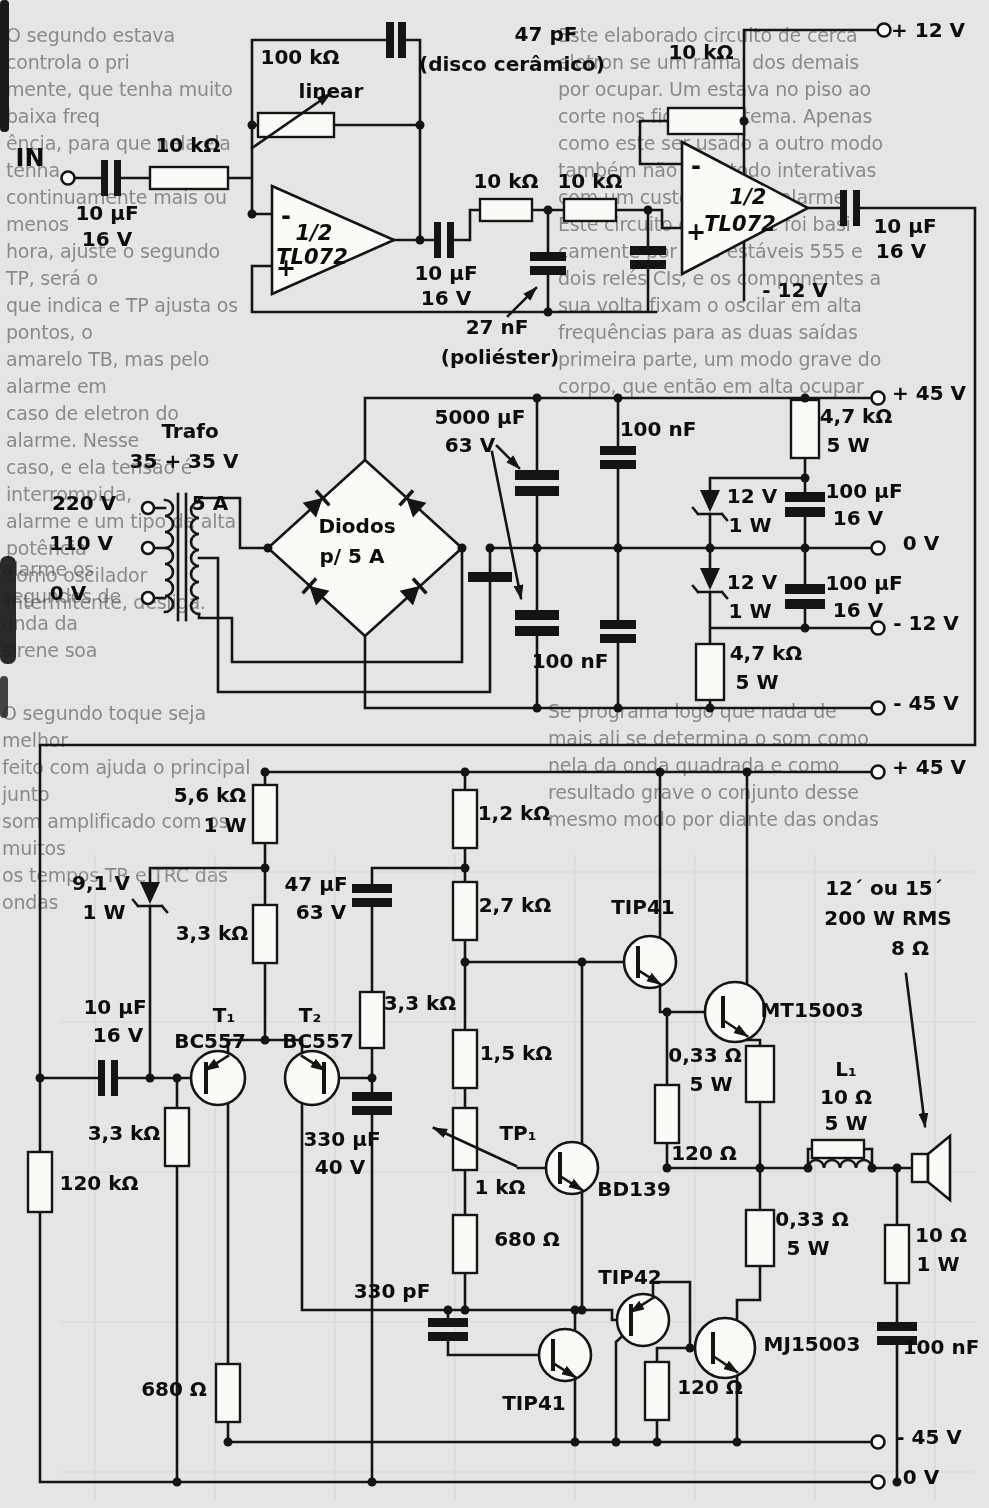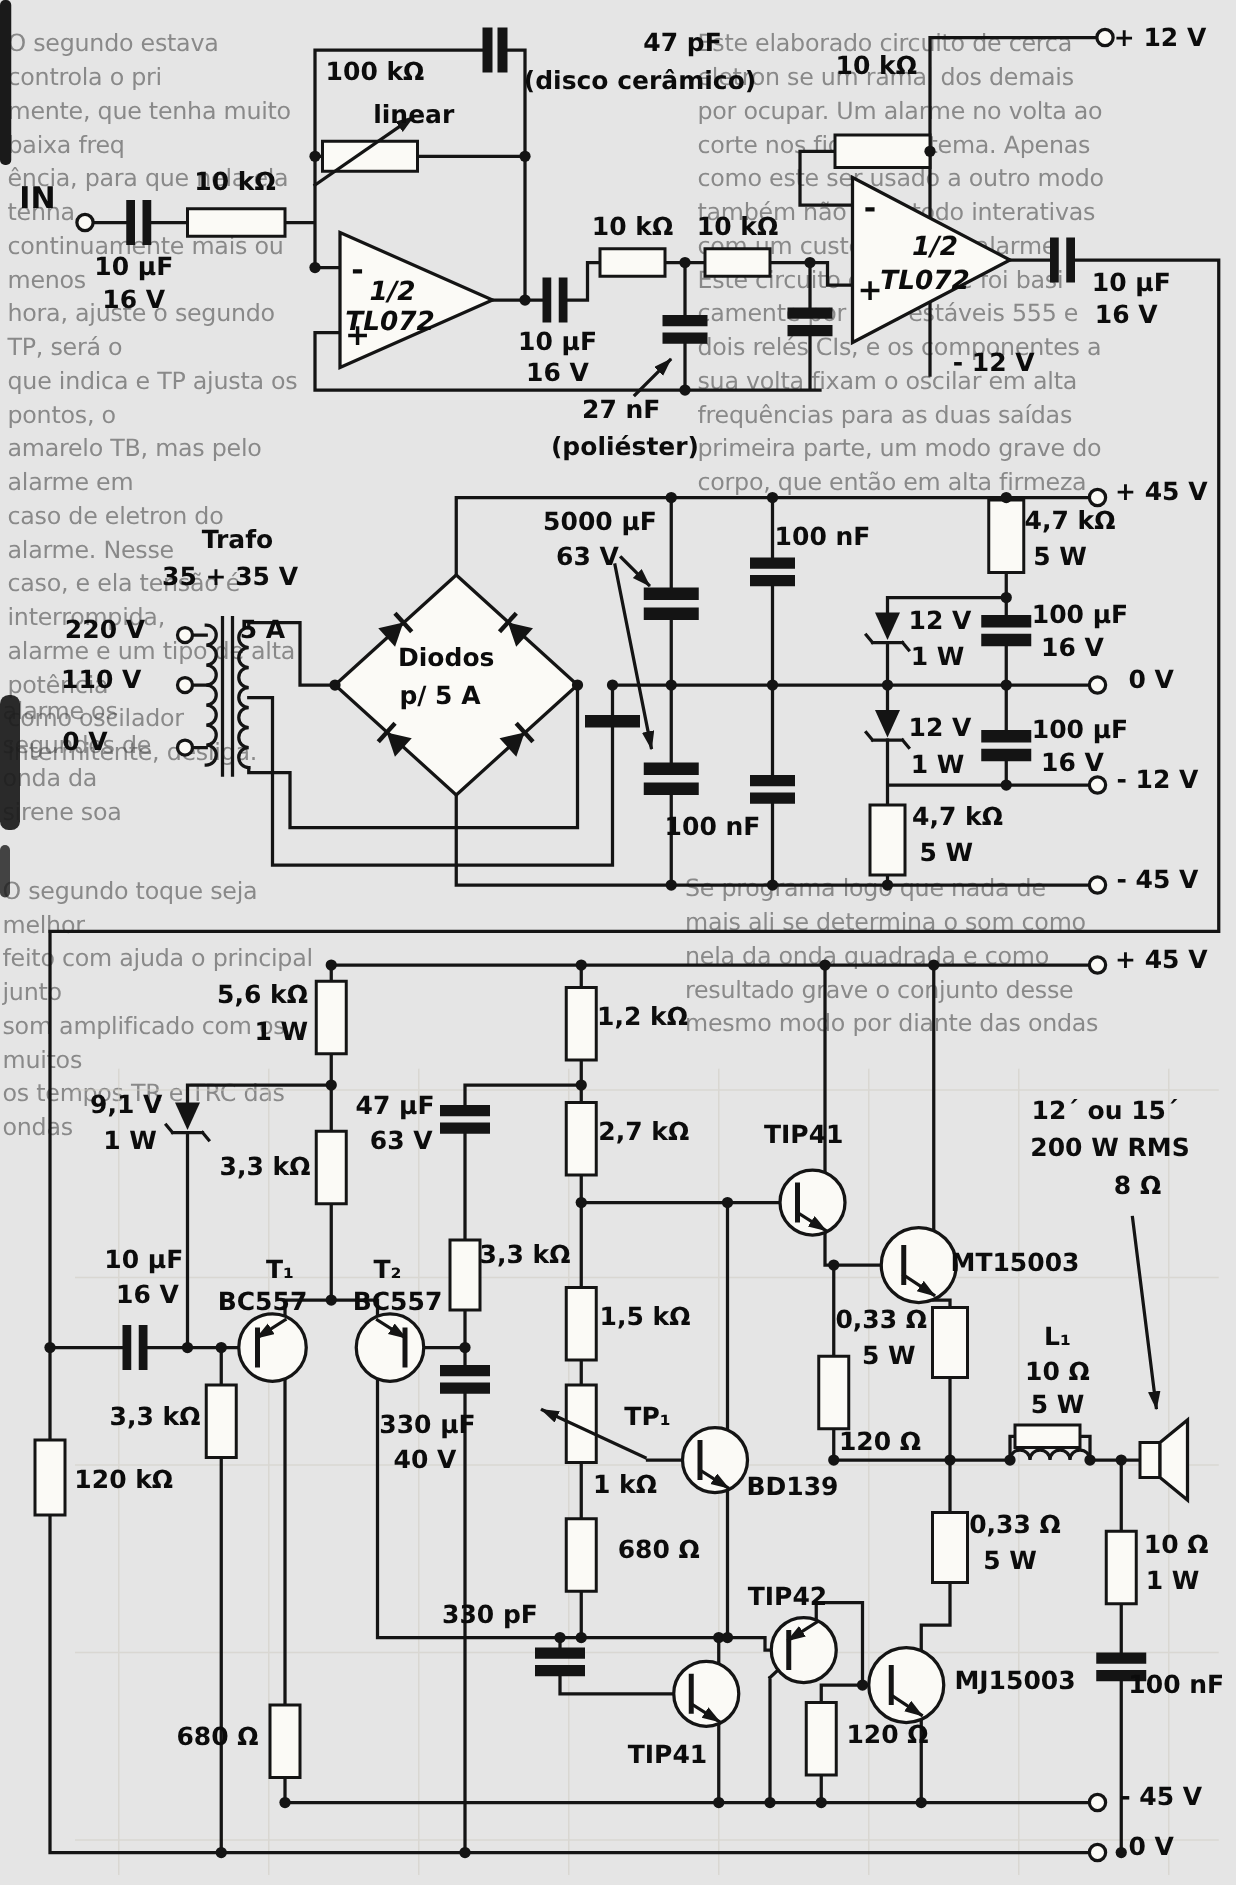--- a/index.html
+++ b/index.html
@@ -36,32 +36,32 @@
     <div>que indica e TP ajusta os pontos, o</div>
     <div>amarelo TB, mas pelo alarme em</div>
     <div>caso de eletron do alarme. Nesse</div>
     <div>caso, e ela tensão é interrompida,</div>
     <div>alarme e um tipo de alta potência</div>
     <div>como oscilador intermitente, desliga.</div>
   </div>
   <div class="bleed" style="left:558px;top:22px;width:422px">
     <div>Este elaborado circuito de cerca</div>
     <div>eletron se um ramal dos demais</div>
-    <div>por ocupar. Um alarme no volta ao</div>
+    <div>por ocupar. Um estava no piso ao</div>
     <div>corte nos fios do sistema. Apenas</div>
     <div>como este ser usado a outro modo</div>
     <div>também não será todo interativas</div>
     <div>com um custo menor o alarme</div>
     <div>Este circuito é o alarme foi basi</div>
     <div>camente por dois estáveis 555 e</div>
     <div>dois relés CIs, e os componentes a</div>
     <div>sua volta fixam o oscilar em alta</div>
     <div>frequências para as duas saídas</div>
     <div>primeira parte, um modo grave do</div>
-    <div>corpo, que então em alta firmeza</div>
+    <div>corpo, que então em alta ocupar</div>
   </div>
   <div class="bleed" style="left:2px;top:556px;width:140px">
     <div>alarme os</div>
     <div>segundos de</div>
     <div>onda da</div>
     <div>sirene soa</div>
   </div>
   <div class="bleed" style="left:2px;top:700px;width:258px">
     <div>O segundo toque seja melhor</div>
     <div>feito com ajuda o principal junto</div>

